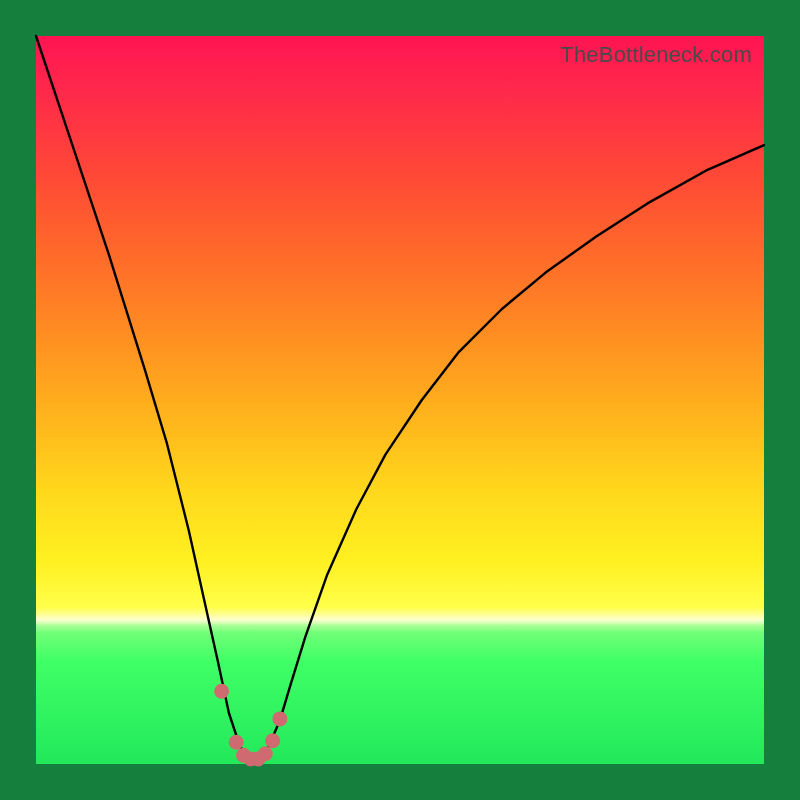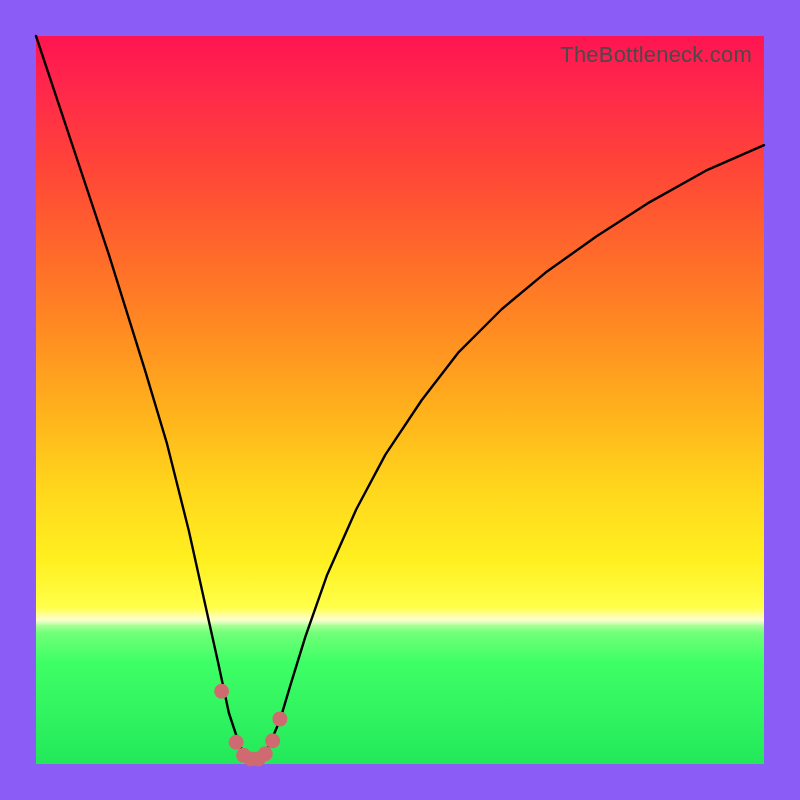--- a/index.html
+++ b/index.html
@@ -10,21 +10,21 @@
     background: #000;
     overflow: hidden;
     font-family: Arial, Helvetica, sans-serif;
   }
   .frame {
     position: absolute;
     left: 0;
     top: 0;
     width: 800px;
     height: 800px;
-    background: #8b5cf6;
+    background: #15803d;
   }
   .plot {
     position: absolute;
     left: 36px;
     top: 36px;
     width: 728px;
     height: 728px;
     
     background: linear-gradient(to bottom,
       #ff1452 0%,

